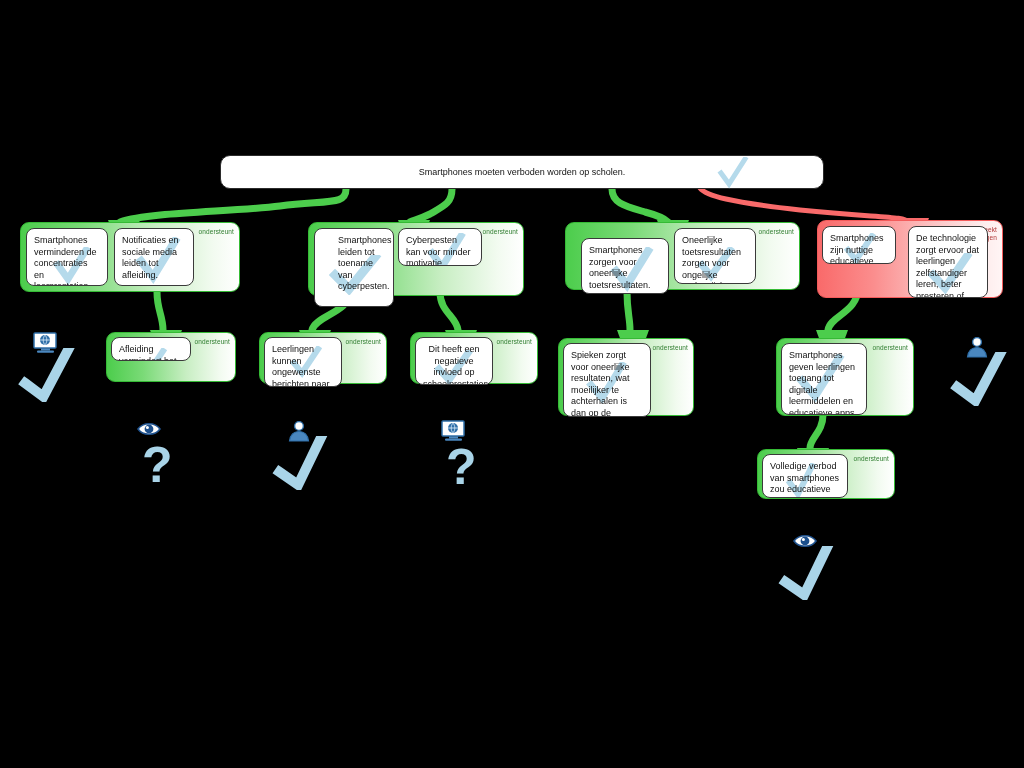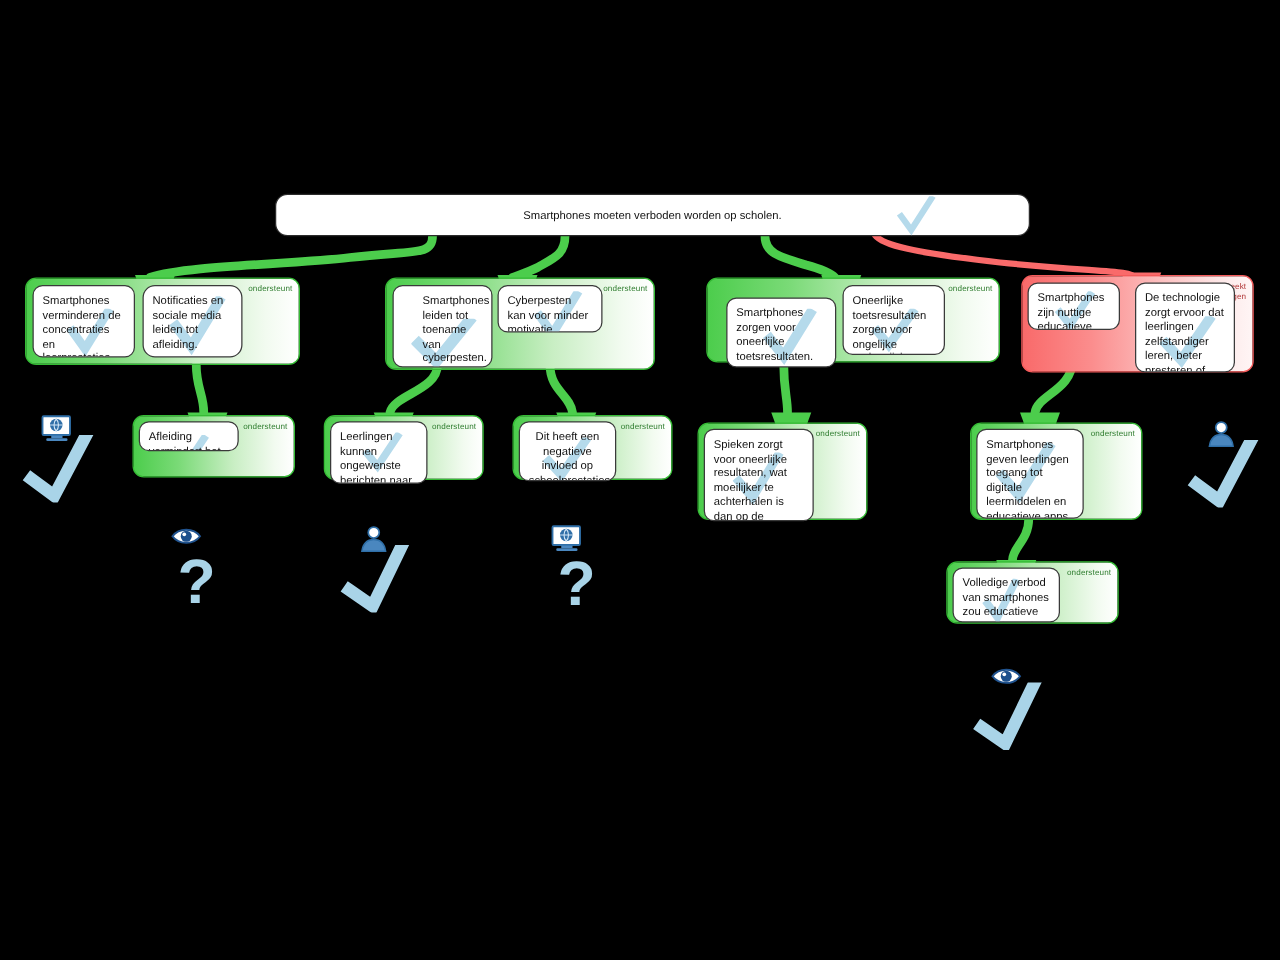--- a/index.html
+++ b/index.html
@@ -155,31 +155,31 @@
 
   <div class="group support" style="left:20px; top:222px; width:220px; height:70px;">
     <div class="group-label">ondersteunt</div>
   </div>
   <div class="card" style="left:26px; top:228px; width:82px; height:58px;">
     <span class="card-text">Smartphones verminderen de concentraties en leerprestaties</span>
     <svg class="wm-check" style="left:26px; top:18px; width:38px; height:40px;" viewBox="0 0 38 40">
       <path d="M5 18 L15 32 L33 3" fill="none" stroke="#a9d4e8" stroke-width="7" stroke-linecap="square"></path>
     </svg>
   </div>
-  <div class="card" style="left:114px; top:228px; width:80px; height:58px;border-radius:10px;">
+  <div class="card" style="left:114px; top:228px; width:80px; height:58px;">
     <span class="card-text">Notificaties en sociale media leiden tot afleiding.</span>
     <svg class="wm-check" style="left:20px; top:8px; width:46px; height:48px;" viewBox="0 0 46 48">
       <path d="M6 24 L18 40 L40 4" fill="none" stroke="#a9d4e8" stroke-width="8" stroke-linecap="square"></path>
     </svg>
   </div>
 
   <div class="group support" style="left:308px; top:222px; width:216px; height:74px;">
     <div class="group-label">ondersteunt</div>
   </div>
-  <div class="card" style="left:314px; top:228px; width:80px; height:66px;padding-left:23px;">
+  <div class="card" style="left:314px; top:228px; width:80px; height:79px;padding-left:23px;">
     <span class="card-text">Smartphones leiden tot toename van cyberpesten.</span>
     <svg class="wm-check" style="left:14px; top:26px; width:54px; height:40px;" viewBox="0 0 54 40">
       <path d="M6 20 L20 34 L46 2" fill="none" stroke="#a9d4e8" stroke-width="9" stroke-linecap="square"></path>
     </svg>
   </div>
   <div class="card" style="left:398px; top:228px; width:84px; height:38px;">
     <span class="card-text">Cyberpesten kan voor minder motivatie zorgen.</span>
     <svg class="wm-check" style="left:28px; top:4px; width:40px; height:42px;" viewBox="0 0 40 42">
       <path d="M5 20 L15 34 L34 3" fill="none" stroke="#a9d4e8" stroke-width="7" stroke-linecap="square"></path>
     </svg>

